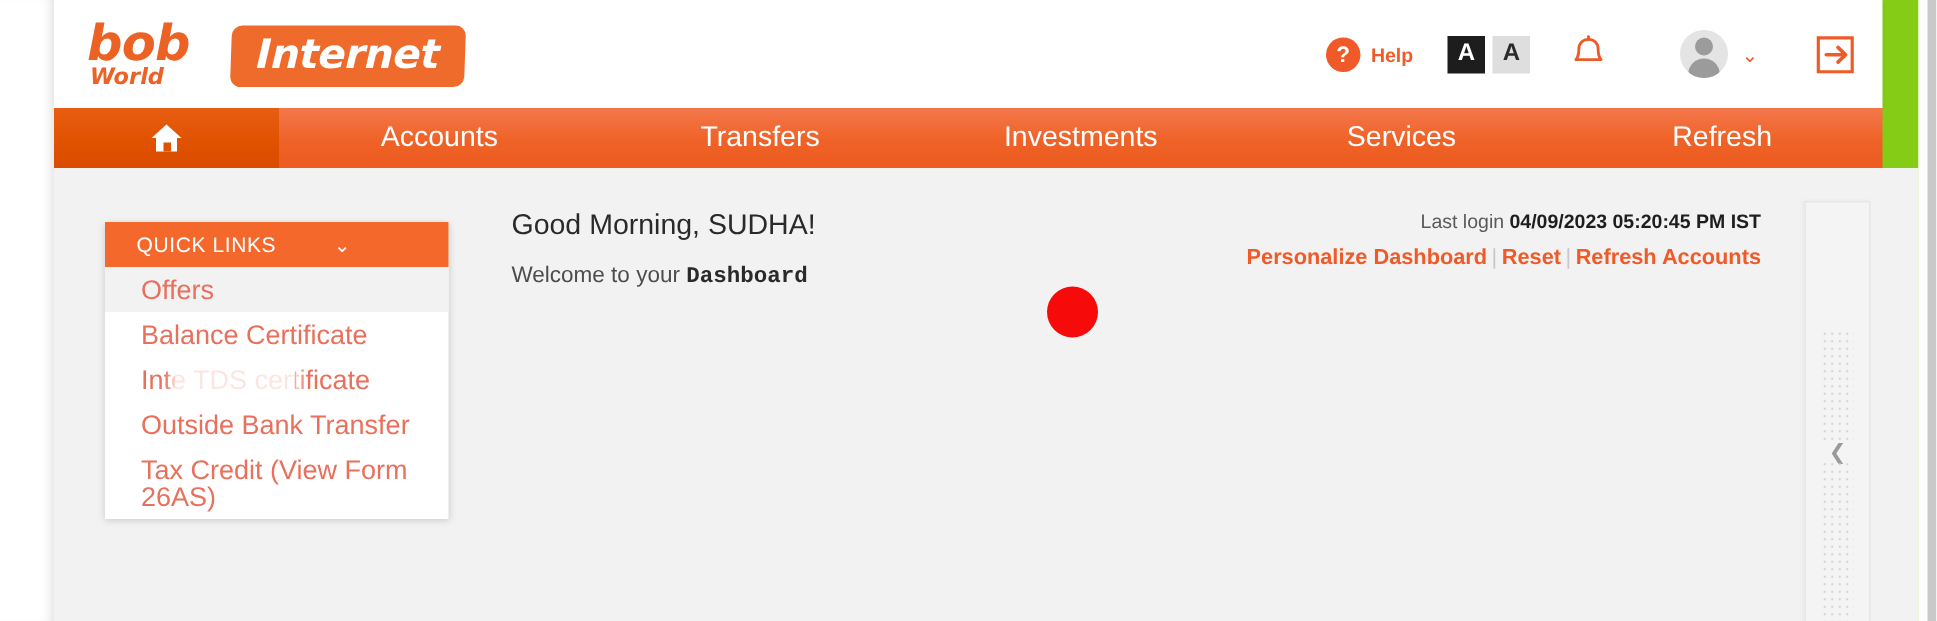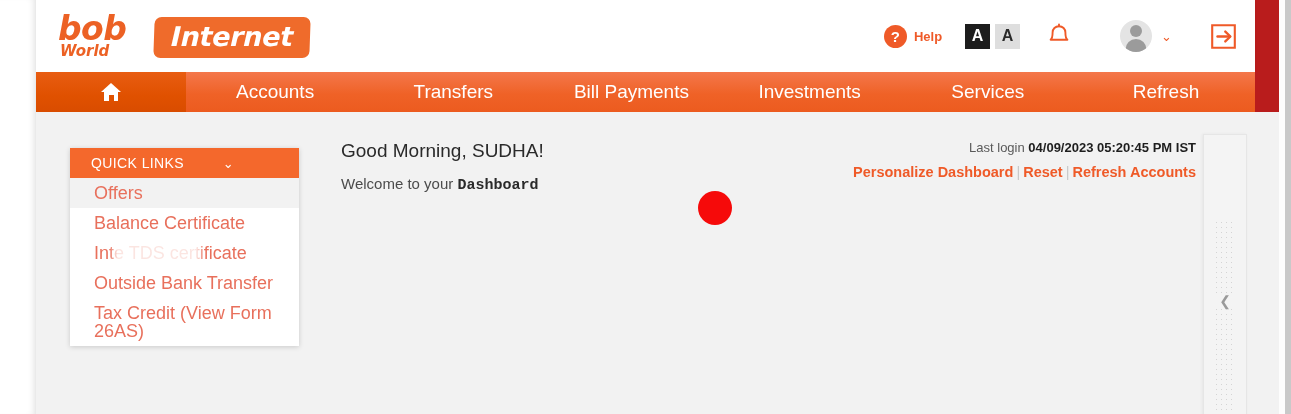--- a/index.html
+++ b/index.html
@@ -41,21 +41,21 @@
     background: #fdfdfd;
   }
 
   
   .viewport {
     position: absolute;
     left: 36px;
     top: 0;
     width: 1243px;
     height: 414px;
-    background: #b91c1c;
+    background: #84cc16;
   }
   
   .left-gutter {
     position: absolute;
     left: 0;
     top: 0;
     width: 36px;
     height: 414px;
     background: #ffffff;
     box-shadow: inset -7px 0 9px -7px rgba(0,0,0,0.18);
@@ -355,21 +355,21 @@
   .greeting-sub {
     font-size: 15px;
     color: #4c4c4c;
     margin-top: 7px;
   }
   .greeting-sub b { color: #2a2a2a; font-family: Liberation Mono, monospace; }
 
   
   .loginbox {
     position: absolute;
-    right: 83px;
+    right: 105px;
     top: 28px;
     text-align: right;
   }
   .lastlogin {
     font-size: 13px;
     color: #5a5a5a;
   }
   .lastlogin b { color: #1e1e1e; }
   .dash-actions {
     margin-top: 9px;
@@ -479,21 +479,20 @@
     </div>
 
     <div class="main-nav">
       <div class="nav-item home">
         <div class="home-icon-shape">
           <div class="home-door"></div>
         </div>
       </div>
       <div class="nav-item">Accounts</div>
       <div class="nav-item">Transfers</div>
-      <div class="nav-item">Bill Payments</div>
       <div class="nav-item">Investments</div>
       <div class="nav-item">Services</div>
       <div class="nav-item">Refresh</div>
     </div>
 
     <div class="content">
 
       <div class="quicklinks">
         <div class="ql-header">
           <span>QUICK LINKS</span>

